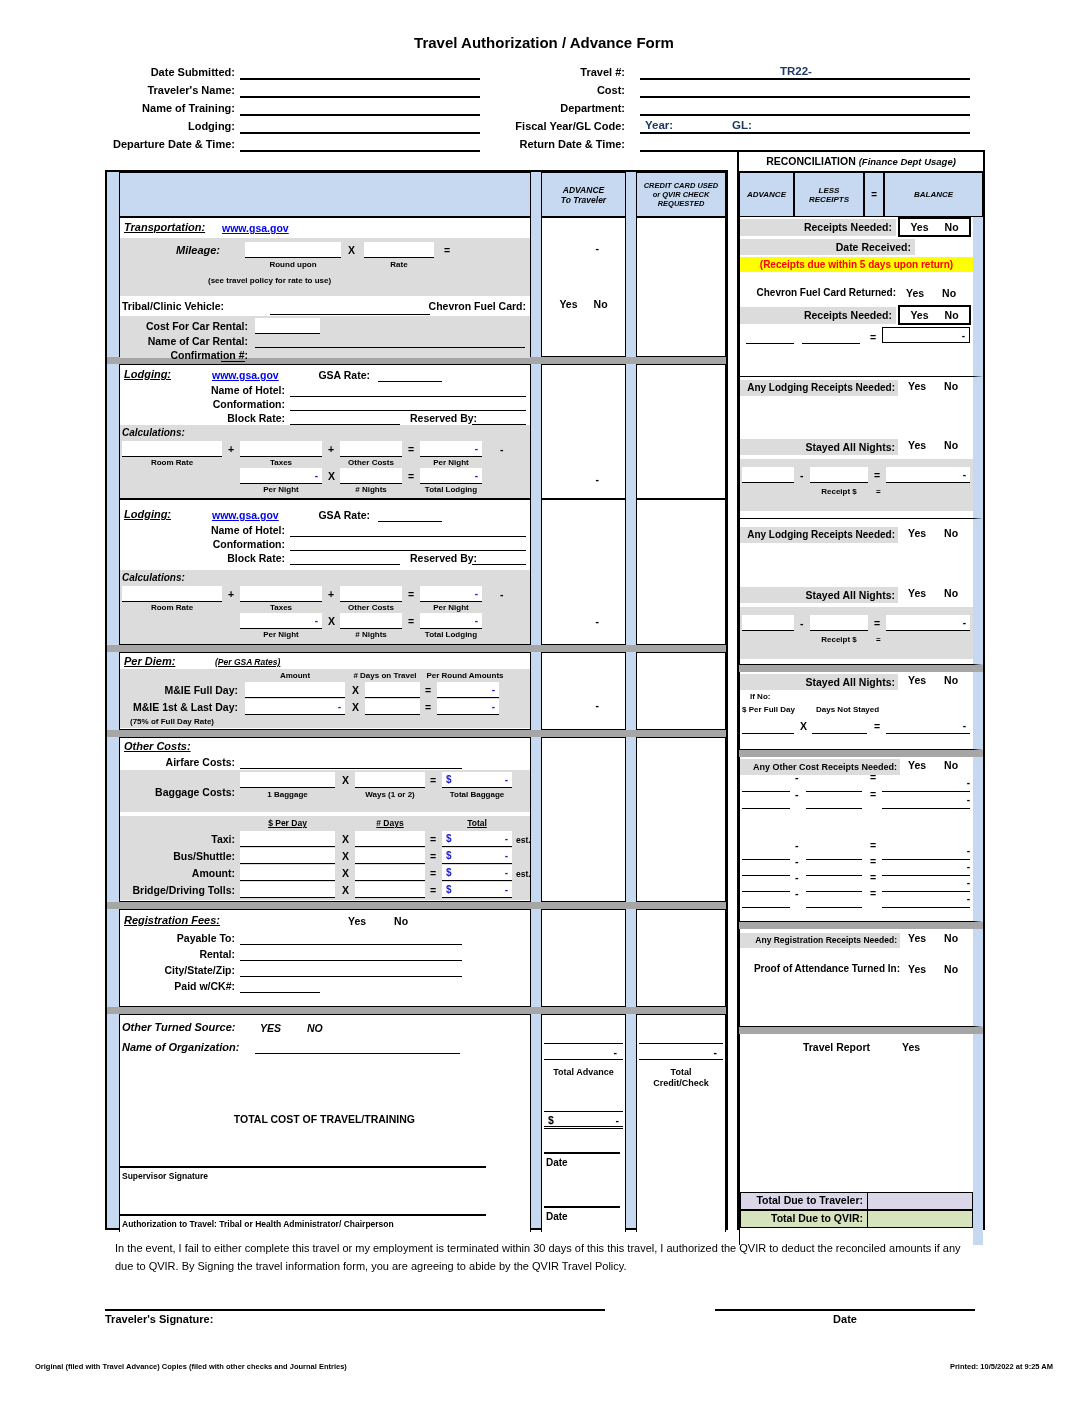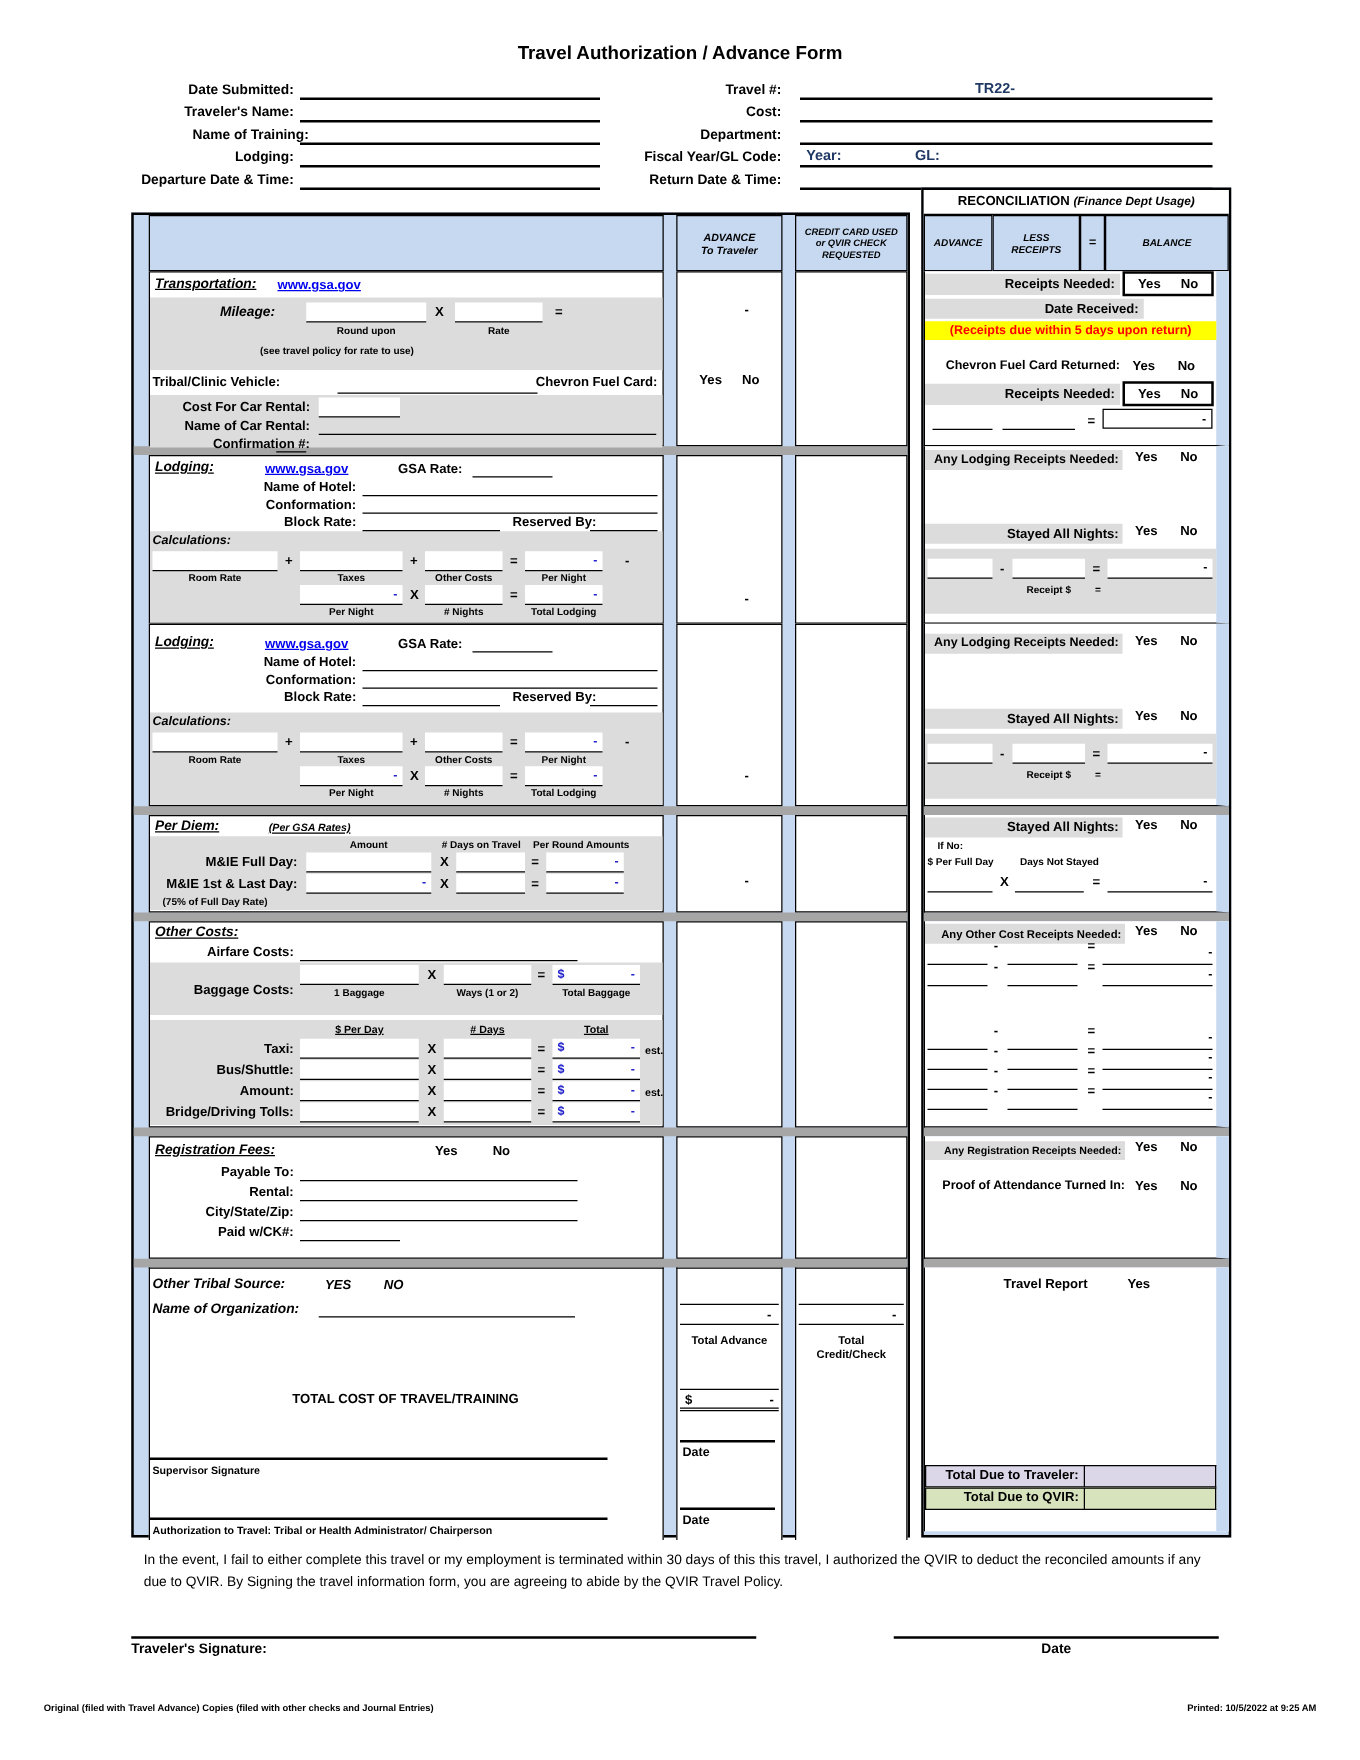--- a/index.html
+++ b/index.html
@@ -61,21 +61,21 @@
 <div>
   <div class="hrow" style="left:0;top:64px;width:480px">
     <span class="hlbl" style="right:245px">Date Submitted:</span>
     <div class="hline" style="left:240px;width:240px"></div>
   </div>
   <div class="hrow" style="left:0;top:82px;width:480px">
     <span class="hlbl" style="right:245px">Traveler's Name:</span>
     <div class="hline" style="left:240px;width:240px"></div>
   </div>
   <div class="hrow" style="left:0;top:100px;width:480px">
-    <span class="hlbl" style="right:233px">Name of Training:</span>
+    <span class="hlbl" style="right:245px">Name of Training:</span>
     <div class="hline" style="left:240px;width:240px"></div>
   </div>
   <div class="hrow" style="left:0;top:118px;width:480px">
     <span class="hlbl" style="right:245px">Lodging:</span>
     <div class="hline" style="left:240px;width:240px"></div>
   </div>
   <div class="hrow" style="left:0;top:136px;width:480px">
     <span class="hlbl" style="right:245px">Departure Date &amp; Time:</span>
     <div class="hline" style="left:240px;width:240px"></div>
   </div>
@@ -340,21 +340,21 @@
       <div class="lbr" style="left:0;top:70px;width:115px">Paid w/CK#:</div>
       <div class="fld" style="left:120px;top:68px;width:80px"></div>
     </div>
     <div class="ca"></div>
     <div class="cc"></div>
   </div>
   <div class="sep"></div>
 
   <div class="lrow" style="height:218px">
     <div class="cm" style="border-bottom:none">
-      <div class="hd" style="left:2px;top:6px;text-decoration:none">Other Tribal Source:</div>
+      <div class="hd" style="left:2px;top:6px;text-decoration:none">Other Turned Source:</div>
       <div class="yn i" style="left:140px;top:7px;gap:26px">
         <span>YES</span>
         <span>NO</span>
       </div>
       <div class="hd" style="left:2px;top:26px;text-decoration:none">Name of Organization:</div>
       <div class="fld" style="left:135px;top:24px;width:205px"></div>
       <div class="lbr" style="left:0;top:98px;width:295px;font-size:10.5px">TOTAL COST OF TRAVEL/TRAINING</div>
       <div class="fld" style="left:0;top:138px;width:366px;border-bottom:2px solid #000"></div>
       <div class="sm" style="left:2px;top:156px;font-size:8.5px">Supervisor Signature</div>
       <div class="fld" style="left:0;top:186px;width:366px;border-bottom:2px solid #000"></div>
@@ -391,21 +391,21 @@
         <span>RECEIPTS</span>
       </div>
     <div class="rh" style="width:20px;font-size:10px">
         <span>=</span>
       </div>
     <div class="rh" style="flex:1">
         <span>BALANCE</span>
       </div>
   </div>
 
-  <div class="rsec" style="height:140px">
+  <div class="rsec" style="height:160px">
     <div class="grl lbr" style="left:0;top:2px;width:156px;height:17px;padding-right:4px;line-height:17px">Receipts Needed:</div>
     <div class="ynbox" style="left:158px;top:0;right:2px;height:20px;gap:16px">
       <span>Yes</span>
       <span>No</span>
     </div>
     <div class="grl lbr" style="left:0;top:22px;width:175px;height:16px;padding-right:4px;line-height:16px">Date Received:</div>
     <div class="fld" style="left:175px;top:22px;width:54px;border-bottom:none"></div>
     <div class="yellow" style="top:40px;height:15px;line-height:15px">(Receipts due within 5 days upon return)</div>
     <div class="lbr" style="left:0;top:70px;width:156px;font-size:10px">Chevron Fuel Card Returned:</div>
     <div class="yn" style="left:166px;top:70px;gap:18px">

